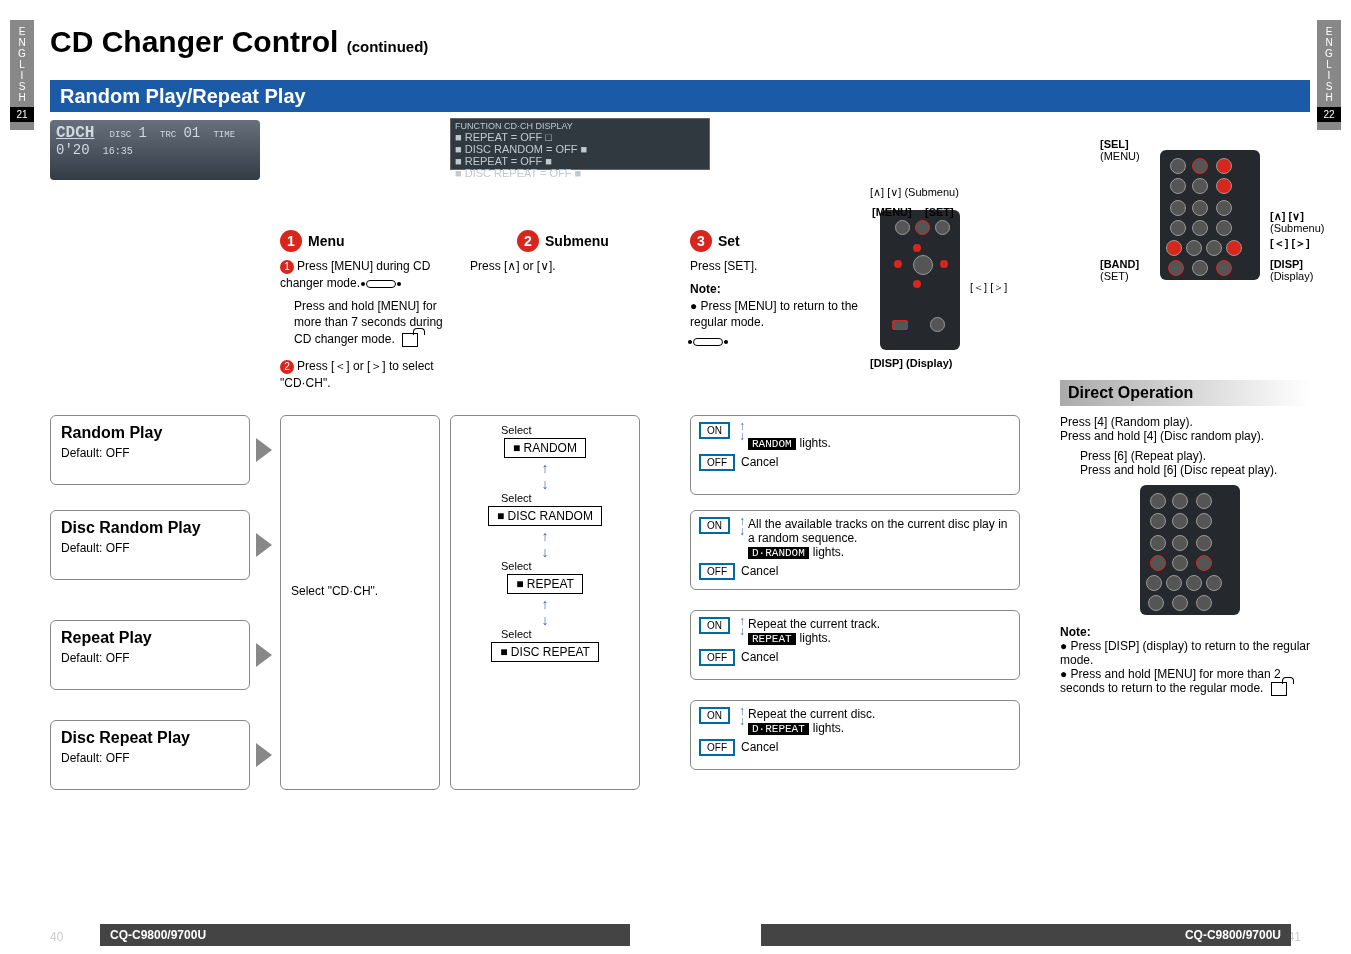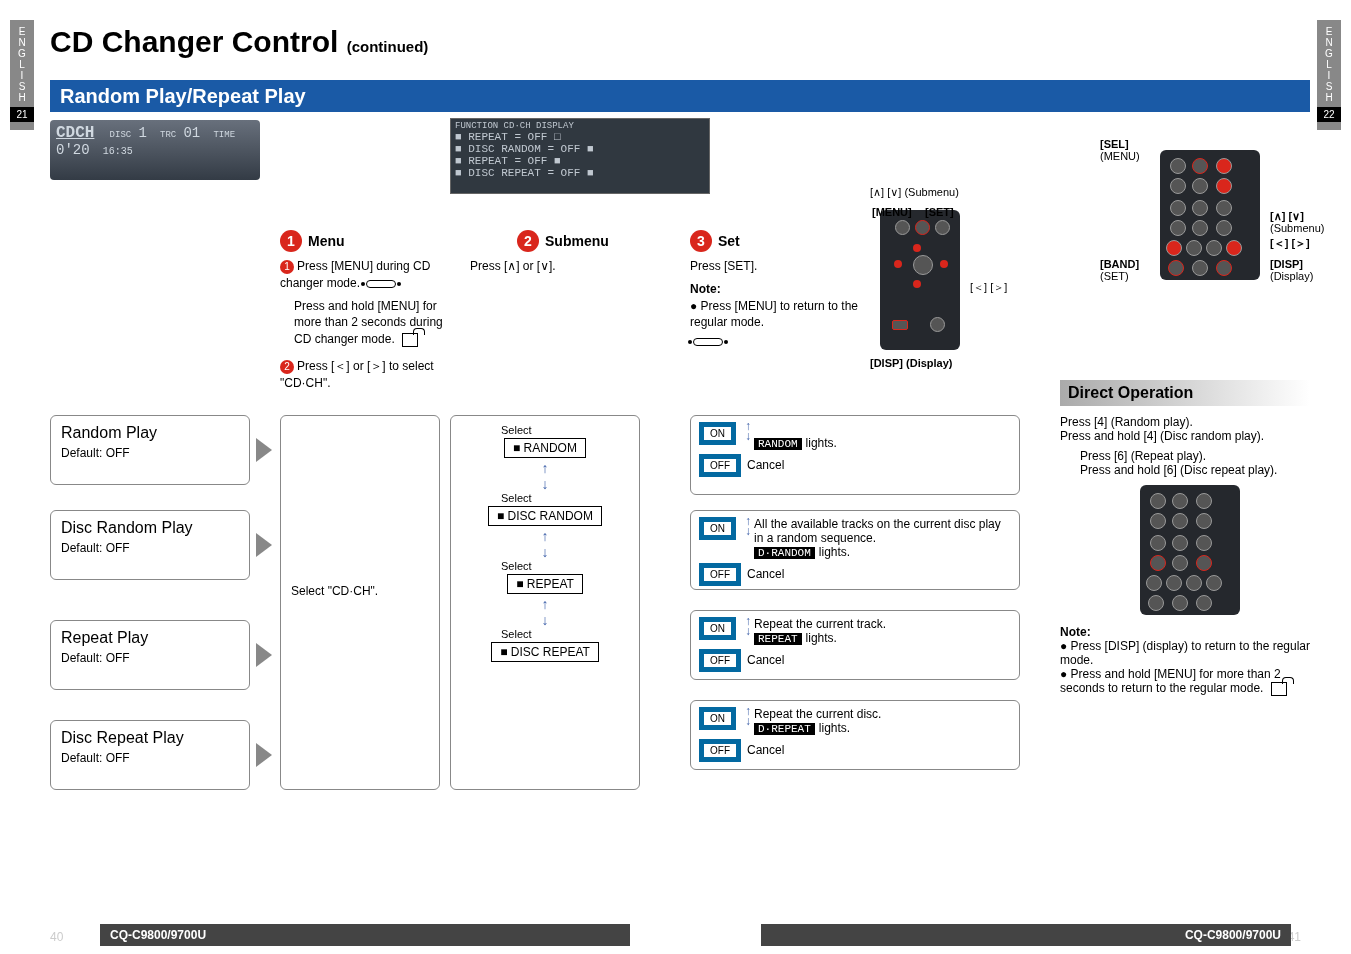--- a/index.html
+++ b/index.html
@@ -5,40 +5,40 @@
   * { margin:0; padding:0; box-sizing:border-box; }
   body { font-family: Arial, Helvetica, sans-serif; background:#fff; color:#000; width:1351px; height:954px; position:relative; font-size:12px; }
   .side-tab { position:absolute; top:20px; width:24px; height:110px; background:#888; color:#fff; font-size:10px; text-align:center; padding-top:6px; line-height:1.1; }
   .side-tab.left { left:10px; }
   .side-tab.right{ right:10px; }
   .side-tab .num { background:#000; color:#fff; padding:2px 0; margin-top:4px; }
   .page-title { position:absolute; left:50px; top:25px; font-size:30px; font-weight:bold; }
   .page-title .cont { font-size:15px; font-weight:bold; }
   .bluebar { position:absolute; left:50px; top:80px; width:1260px; height:32px; background:#1a5aa6; color:#fff; font-size:20px; font-weight:bold; line-height:32px; padding-left:10px; }
   .lcd { position:absolute; left:50px; top:120px; width:210px; height:60px; background:linear-gradient(180deg,#68707c,#333b45); border-radius:4px; color:#d0d8e0; font-family:"Courier New",monospace; font-size:12px; padding:4px 6px; overflow:hidden;}
-  .func-lcd { position:absolute; left:450px; top:118px; width:260px; height:76px; background:#303840; border:1px solid #666; color:#c0c8d0; font-family:Liberation Mono, monospace; font-size:11px; padding:2px 4px;}
+  .func-lcd { position:absolute; left:450px; top:118px; width:260px; height:52px; background:#303840; border:1px solid #666; color:#c0c8d0; font-family:Liberation Sans, sans-serif; font-size:11px; padding:2px 4px;}
   .numcircle { display:inline-block; width:22px; height:22px; border-radius:50%; background:#d9261c; color:#fff; font-weight:bold; text-align:center; line-height:22px; font-size:14px; margin-right:6px;}
   .step-head { position:absolute; font-weight:bold; font-size:14px; }
   .step-body { position:absolute; font-size:12px; line-height:1.4; }
   .smnum { display:inline-block; width:14px; height:14px; border-radius:50%; background:#d9261c; color:#fff; font-size:10px; text-align:center; line-height:14px; margin-right:3px;}
   .hold-icon { display:inline-block; width:16px; height:14px; border:1px solid #000; position:relative; margin-left:4px; vertical-align:middle;}
   .hold-icon::before { content:""; position:absolute; left:10px; top:-6px; width:10px; height:6px; border:1px solid #000; border-bottom:none; border-radius:4px 4px 0 0;}
   .disp-icon { display:inline-block; width:30px; height:8px; border:1px solid #000; border-radius:4px; margin:0 3px; vertical-align:middle; position:relative;}
   .disp-icon::before,.disp-icon::after{content:"";position:absolute;top:1px;width:4px;height:4px;border-radius:50%;background:#000;}
   .disp-icon::before{left:-6px;} .disp-icon::after{right:-6px;}
   .remote { position:absolute; width:80px; height:140px; background:#25282d; border-radius:6px; }
   .remote .btn { position:absolute; width:15px; height:15px; border-radius:50%; background:#555; border:1px solid #999;}
   .remote .rect{ position:absolute; width:16px; height:10px; background:#555; border:1px solid #999; border-radius:2px;}
   .label-line { position:absolute; font-size:11px; }
   .card { position:absolute; border:1px solid #888; border-radius:6px; padding:8px 10px; }
-  .card h3 { font-size:16px; font-weight:normal; margin-bottom:4px;}
+  .card h3 { font-size:16px; font-weight:bold; margin-bottom:4px;}
   .tri-right { display:inline-block; width:0; height:0; border-top:12px solid transparent; border-bottom:12px solid transparent; border-left:16px solid #888; vertical-align:middle;}
   .menu-item-box{ border:1px solid #000; padding:2px 8px; font-size:12px; display:inline-block; margin:2px 0;}
   .togbox { border:1px solid #888; border-radius:6px; padding:6px 8px; }
-  .onoff { display:inline-block; border:5px solid #0369a1; font-size:10px; padding:1px 6px; margin-right:6px; background:#fff;}
+  .onoff { display:inline-block; border:2px solid #0369a1; font-size:10px; padding:1px 6px; margin-right:6px; background:#fff;}
   .arrow-ud { display:inline-block; width:12px; text-align:center;}
   .arrow-ud::before{content:"↑";color:#3c5fa8;display:block;line-height:0.8;}
   .arrow-ud::after {content:"↓";color:#3c5fa8;display:block;line-height:0.8;}
   .lcd-badge{display:inline-block;background:#000;color:#fff;font-family:"Courier New",monospace;font-size:11px;padding:0 4px;margin-right:4px;}
   .direct-head { position:absolute; left:1060px; top:380px; width:250px; height:26px; background:linear-gradient(90deg,#aaa,#fff); font-size:16px; font-weight:bold; line-height:26px; padding-left:8px;}
   .footer-l { position:absolute; left:50px; bottom:10px; font-size:12px; color:#ccc;}
   .footer-r { position:absolute; right:50px; bottom:10px; font-size:12px; color:#ccc;}
   .footbar-l{ position:absolute; left:100px; bottom:8px; width:530px; height:22px; background:#444; color:#fff; font-size:12px; line-height:22px; padding-left:10px;}
   .footbar-r{ position:absolute; right:60px; bottom:8px; width:530px; height:22px; background:#444; color:#fff; font-size:12px; line-height:22px; padding-left:10px;}
   .op-remote{position:absolute; width:100px; height:130px; background:#25282d; border-radius:6px;}
@@ -93,21 +93,21 @@
   <div>■ DISC RANDOM    = OFF  ■</div>
   <div>■ REPEAT         = OFF  ■</div>
   <div>■ DISC REPEAT    = OFF  ■</div>
 </div>
 
 <div class="step-head" style="left:280px;top:230px;">
   <span class="numcircle">1</span><span>Menu</span>
 </div>
 <div class="step-body" style="left:280px;top:258px;width:180px;">
   <div><span class="smnum">1</span><span>Press [MENU] during CD changer mode.</span> <span class="disp-icon"></span></div>
-  <div style="margin-top:6px;padding-left:14px;"><span>Press and hold [MENU] for more than 2 seconds during CD changer mode.</span> <span class="hold-icon"></span></div>
+  <div style="margin-top:6px;padding-left:14px;"><span>Press and hold [MENU] for more than 7 seconds during CD changer mode.</span> <span class="hold-icon"></span></div>
   <div style="margin-top:10px;"><span class="smnum">2</span><span>Press [＜] or [＞] to select "CD·CH".</span></div>
 </div>
 
 <div class="step-head" style="left:470px;top:230px;margin-left:47px;">
   <span class="numcircle">2</span><span>Submenu</span>
 </div>
 <div class="step-body" style="left:470px;top:258px;width:140px;">Press [∧] or [∨].</div>
 
 <div class="step-head" style="left:690px;top:230px;">
   <span class="numcircle">3</span><span>Set</span>

